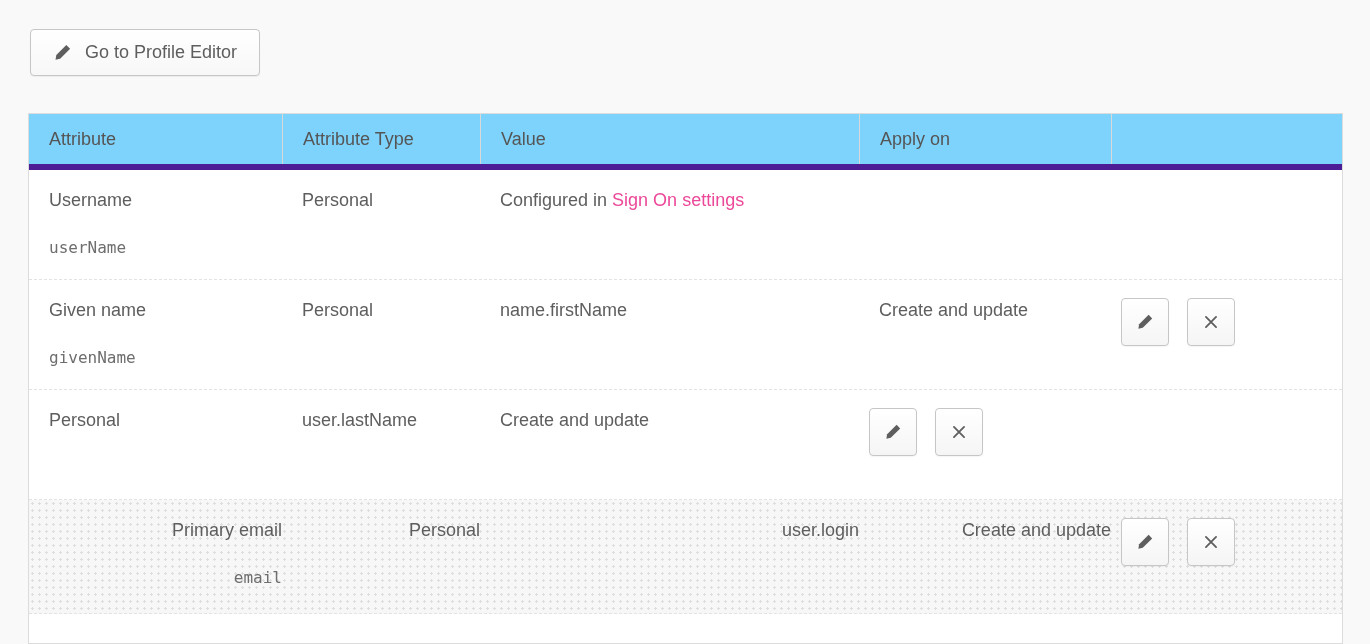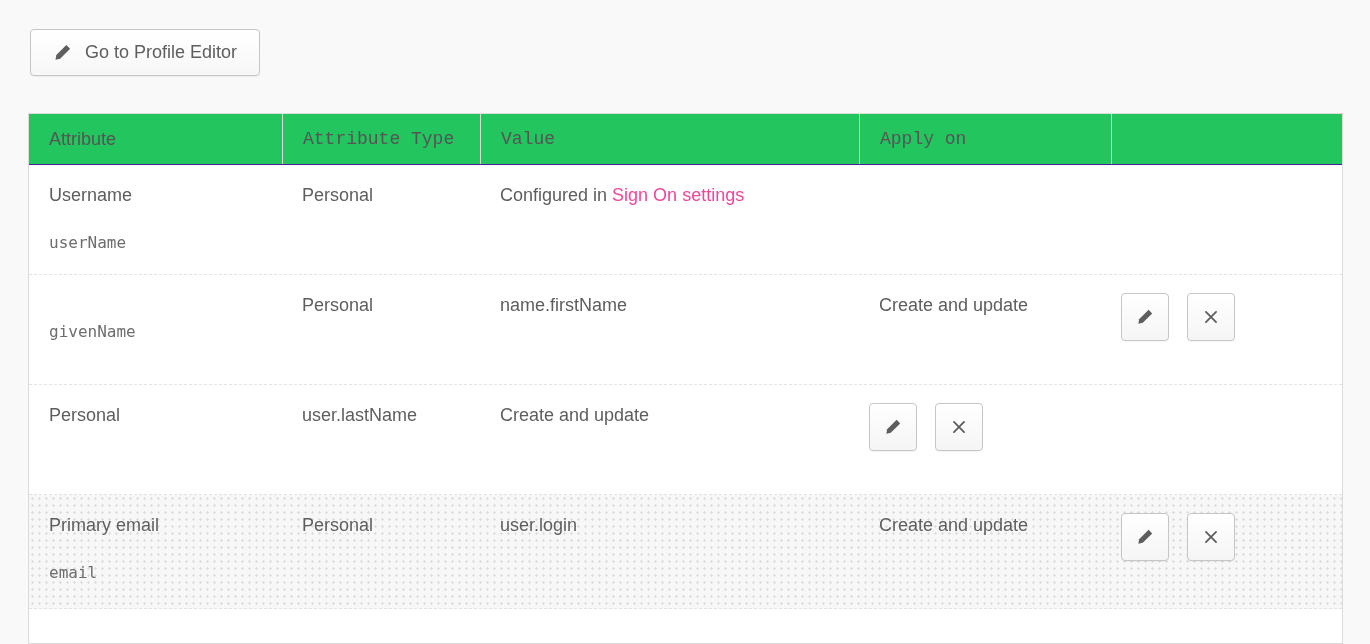--- a/index.html
+++ b/index.html
@@ -19,26 +19,26 @@
     box-shadow:0 1px 1px rgba(0,0,0,0.05); cursor:pointer;
   }
 
   
   .table {
     position:absolute; top:113px; left:28px; width:1315px; height:531px;
     box-sizing:border-box; background:#ffffff;
     border:1px solid #dcdcdc; display:flex; flex-direction:column;
   }
   .grid-row { display:grid; grid-template-columns:253px 198px 379px 252px 1fr; }
-  .thead { background:#22c55e; height:50px; border-bottom:1px solid #4c1d95; flex:none; }
+  .thead { background:#7dd3fc; height:50px; border-bottom:6px solid #4c1d95; flex:none; }
   .th { display:flex; align-items:center; padding-left:20px; font-size:18px; color:#555555; }
-  .th + .th { border-left:1px solid #d8d8d8;font-family:Liberation Mono, monospace; }
+  .th + .th { border-left:1px solid #d8d8d8; }
 
   .tr { height:110px; box-sizing:border-box; border-bottom:1px dashed #e3e3e3; flex:none; }
-  .tr.tall { height:114px; }
+  .tr.tall { height:114px;text-align:right; }
   .tr.partial { flex:1; border-bottom:none; background:#ffffff; }
   .tr.highlight {
     background-color:#f7f7f7;
     background-image:radial-gradient(#dedede 1px, rgba(0,0,0,0) 1.2px);
     background-size:7px 7px;
   }
 
   .td { padding:20px 0 0 20px; font-size:18px; line-height:21px; }
   .attr-code {
     font-family:"DejaVu Sans Mono", monospace;
@@ -87,20 +87,21 @@
     <div class="td">
       <span>Configured in</span>
       <a class="value-link">Sign On settings</a>
     </div>
     <div class="td"></div>
     <div class="td actions"></div>
   </div>
 
   <div class="grid-row tr">
     <div class="td">
+      <div>Given name</div>
       <div class="attr-code">givenName</div>
     </div>
     <div class="td">Personal</div>
     <div class="td">name.firstName</div>
     <div class="td">Create and update</div>
     <div class="td actions">
       <button class="icon-btn">
         <svg class="icon-glyph" width="18" height="18" viewBox="0 0 16 16">
           <path d="M11.2 1.6l3.2 3.2L6 13.2l-3.9.8.7-4z" fill="#5e5e5e"></path>
         </svg>

